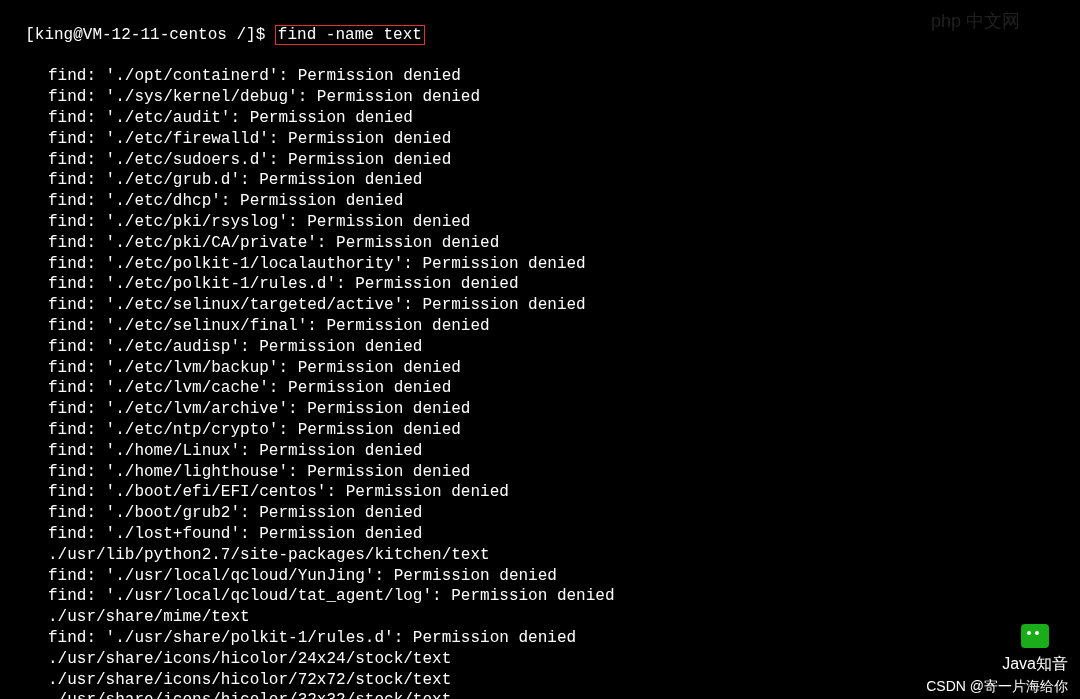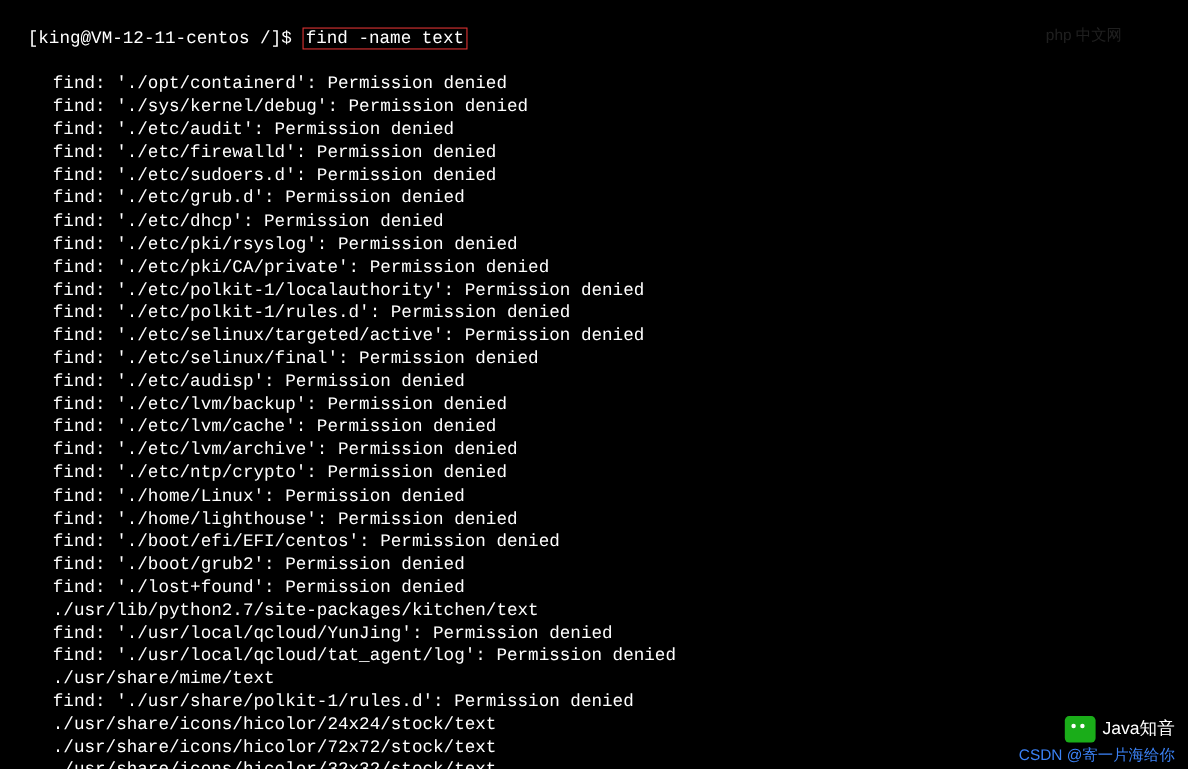--- a/index.html
+++ b/index.html
@@ -24,37 +24,37 @@
     border: 1px solid #d33;
     padding: 0 2px;
     display: inline;
   }
   .line { display: block; margin-left: 42px; }
   .watermark-php {
     position: absolute;
     top: 10px;
     right: 60px;
     opacity: 0.15;
-    font-size: 14px;
+    font-size: 18px;
     color: #ccc;
     font-family: Arial, sans-serif;
     z-index: 5;
-    margin-top: 12px;
   }
   .wechat-badge {
     position: absolute;
     bottom: 24px;
     right: 12px;
     display: flex;
     align-items: center;
     gap: 6px;
     font-family: Arial, "Microsoft YaHei", sans-serif;
     font-size: 16px;
     color: #fff;
     z-index: 10;
+    flex-direction: column;
   }
   .wechat-icon {
     width: 28px;
     height: 24px;
     background: #1aad19;
     border-radius: 4px;
     position: relative;
   }
   .wechat-icon::before,
   .wechat-icon::after {
@@ -64,21 +64,21 @@
     border-radius: 50%;
   }
   .wechat-icon::before { width: 4px; height: 4px; top: 7px; left: 6px; }
   .wechat-icon::after  { width: 4px; height: 4px; top: 7px; left: 14px; }
   .csdn-line {
     position: absolute;
     bottom: 4px;
     right: 12px;
     font-family: Arial, "Microsoft YaHei", sans-serif;
     font-size: 14px;
-    color: #3b82f6;
+    color: #ffffff;
     z-index: 10;
   }
 </style>
 </head>
 <body>
 
 <div class="terminal">
   <span class="prompt-line"><span>[king@VM-12-11-centos /]$ </span><span class="boxed">find -name text</span></span>
   <div id="lines"><span class="line">find: './opt/containerd': Permission denied</span><span class="line">find: './sys/kernel/debug': Permission denied</span><span class="line">find: './etc/audit': Permission denied</span><span class="line">find: './etc/firewalld': Permission denied</span><span class="line">find: './etc/sudoers.d': Permission denied</span><span class="line">find: './etc/grub.d': Permission denied</span><span class="line">find: './etc/dhcp': Permission denied</span><span class="line">find: './etc/pki/rsyslog': Permission denied</span><span class="line">find: './etc/pki/CA/private': Permission denied</span><span class="line">find: './etc/polkit-1/localauthority': Permission denied</span><span class="line">find: './etc/polkit-1/rules.d': Permission denied</span><span class="line">find: './etc/selinux/targeted/active': Permission denied</span><span class="line">find: './etc/selinux/final': Permission denied</span><span class="line">find: './etc/audisp': Permission denied</span><span class="line">find: './etc/lvm/backup': Permission denied</span><span class="line">find: './etc/lvm/cache': Permission denied</span><span class="line">find: './etc/lvm/archive': Permission denied</span><span class="line">find: './etc/ntp/crypto': Permission denied</span><span class="line">find: './home/Linux': Permission denied</span><span class="line">find: './home/lighthouse': Permission denied</span><span class="line">find: './boot/efi/EFI/centos': Permission denied</span><span class="line">find: './boot/grub2': Permission denied</span><span class="line">find: './lost+found': Permission denied</span><span class="line">./usr/lib/python2.7/site-packages/kitchen/text</span><span class="line">find: './usr/local/qcloud/YunJing': Permission denied</span><span class="line">find: './usr/local/qcloud/tat_agent/log': Permission denied</span><span class="line">./usr/share/mime/text</span><span class="line">find: './usr/share/polkit-1/rules.d': Permission denied</span><span class="line">./usr/share/icons/hicolor/24x24/stock/text</span><span class="line">./usr/share/icons/hicolor/72x72/stock/text</span><span class="line">./usr/share/icons/hicolor/32x32/stock/text</span></div>
 </div>

